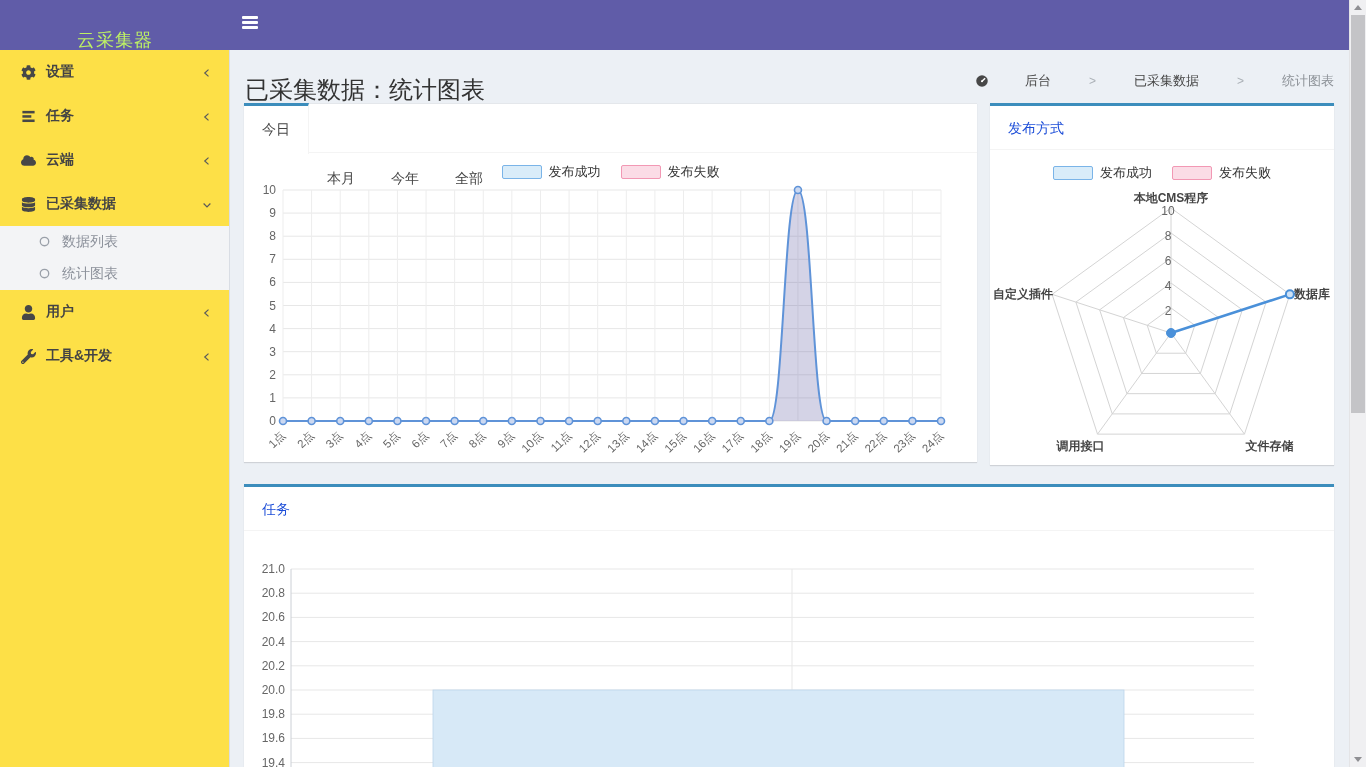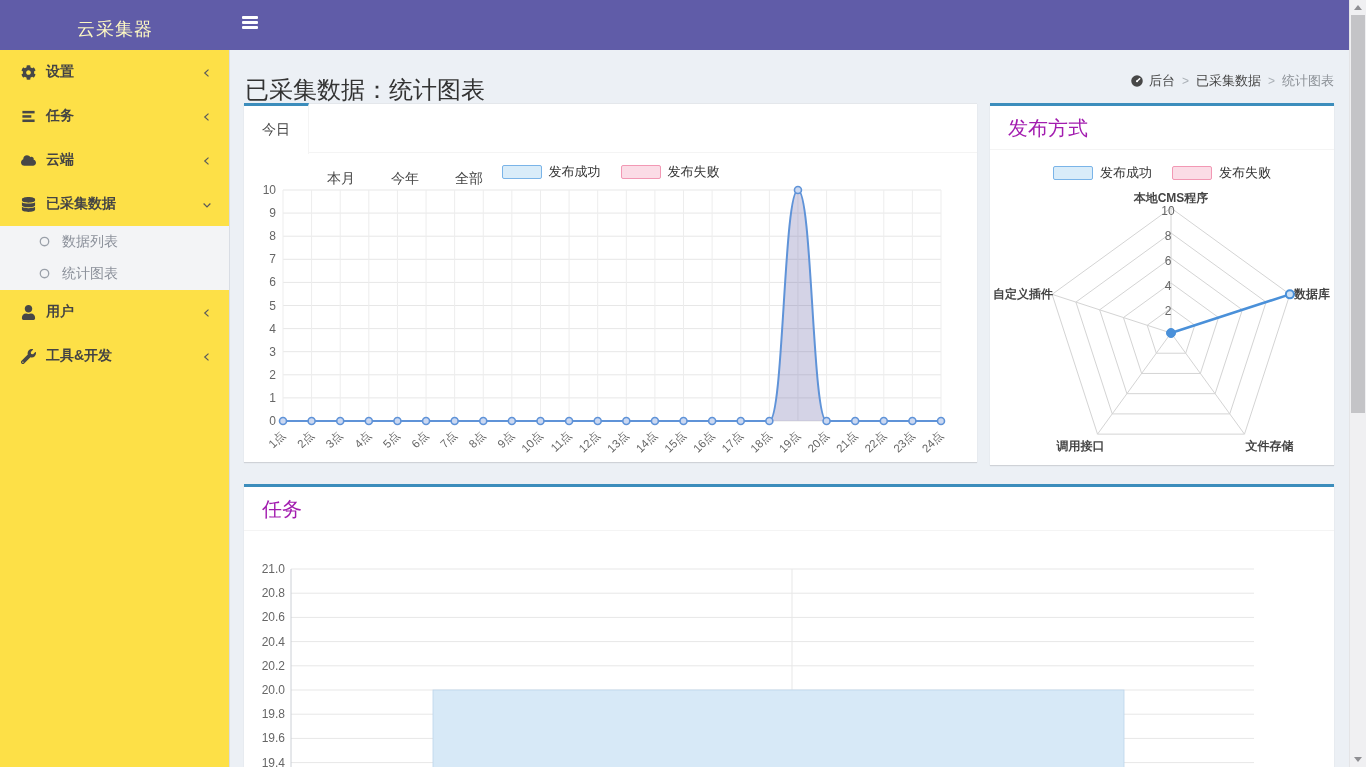--- a/index.html
+++ b/index.html
@@ -4,22 +4,22 @@
 <style>
   html,body{margin:0;padding:0;}
   body{
     width:1366px;height:767px;overflow:hidden;position:relative;
     background:#ecf0f5;
     font-family:"Liberation Sans","DejaVu Sans",sans-serif;
     -webkit-font-smoothing:antialiased;
   }
   
   .navbar{position:absolute;left:0;top:0;width:1349px;height:50px;background:var(--navbar,#605ca8);}
-  .logo{position:absolute;left:0;top:4px;width:230px;height:50px;line-height:50px;text-align:center;
-        color:#fef9c3;font-size:18px;letter-spacing:1px;cursor:pointer;}
+  .logo{position:absolute;left:0;top:15px;width:230px;height:50px;line-height:50px;text-align:center;
+        color:#bef264;font-size:18px;letter-spacing:1px;cursor:pointer;}
   .burger{position:absolute;left:242px;top:16px;width:18px;height:18px;cursor:pointer;}
   .burger span{display:block;width:16px;height:2.6px;background:#fff;margin:0 0 2.6px 0;border-radius:1px;}
   .nav-right{position:absolute;right:26px;top:0;height:50px;display:flex;align-items:center;gap:26px;color:#fff;}
   .flag-btn{cursor:pointer;display:flex;align-items:center;}
   .user-btn{cursor:pointer;display:flex;align-items:center;gap:8px;font-size:14px;font-weight:700;}
   
   .sidebar{position:absolute;left:0;top:50px;width:229px;height:717px;background:#fde047;border-right:1px solid #d9dde4;}
   .s-item{height:44px;display:flex;align-items:center;padding:0 16px 0 20px;cursor:pointer;
           color:#444;font-size:14px;font-weight:700;}
   .s-item .mi{width:16px;height:16px;flex:0 0 16px;display:flex;align-items:center;justify-content:center;}
@@ -27,31 +27,31 @@
   .s-label{margin-left:10px;flex:1;}
   .chev{width:12px;height:12px;}
   .chev svg{width:12px;height:12px;stroke:#5a5a5a;fill:none;stroke-width:1.6;}
   .submenu{background:#f3f4f6;}
   .sub-item{height:32px;display:flex;align-items:center;padding-left:38px;cursor:pointer;
             color:#8b909a;font-size:14px;}
   .sub-item .ci{width:14px;height:14px;margin-right:10px;}
   .sub-item .ci svg{width:13px;height:13px;stroke:#9aa0a9;fill:none;stroke-width:1.6;}
   
   .page-title{position:absolute;left:245px;top:58px;font-size:24px;color:#333;font-weight:400;}
-  .breadcrumb{position:absolute;right:32px;top:72px;display:flex;align-items:center;font-size:13px;color:#444;}
+  .breadcrumb{position:absolute;right:32px;top:72px;display:flex;align-items:center;font-size:13px;color:#444;gap:31px;}
   .breadcrumb .bc-ico{margin-right:5px;display:flex;}
   .breadcrumb .sep{color:#aab0b6;margin:0 7px;font-size:12px;}
   .breadcrumb .bc-link{cursor:pointer;}
   .breadcrumb .bc-active{color:#8c9197;}
   
   .card{position:absolute;background:#fff;box-shadow:0 1px 1px rgba(0,0,0,0.12);}
   #card-hours{left:244px;top:103px;width:733px;height:359px;}
   #card-radar{left:990px;top:103px;width:344px;height:359px;border-top:3px solid var(--accent,#3c8dbc);}
   #card-tasks{left:244px;top:484px;width:1090px;height:300px;border-top:3px solid var(--accent,#3c8dbc);}
-  .card .hd{height:44px;line-height:44px;padding-left:18px;font-size:20px;color:#a21caf;
+  .card .hd{height:44px;line-height:44px;padding-left:18px;font-size:14px;color:#1d4ed8;
             border-bottom:1px solid #f4f4f4;box-sizing:border-box;}
   
   .tabs{display:flex;height:50px;border-top:1px solid #e4e7eb;border-bottom:1px solid #f4f4f4;box-sizing:border-box;}
   .tab{padding:0 18px;line-height:46px;font-size:14px;color:#444;cursor:pointer;
        border-top:3px solid transparent;box-sizing:border-box;height:50px;margin-top:48px;}
   .tab.active{border-top:3px solid var(--accent,#3c8dbc);margin-top:-1px;height:51px;background:#fff;
               border-right:1px solid #f4f4f4;}
   
   .legend{position:absolute;left:0;width:100%;display:flex;justify-content:center;align-items:center;gap:20px;}
   .lg{display:flex;align-items:center;font-size:13px;color:#333;cursor:pointer;}

